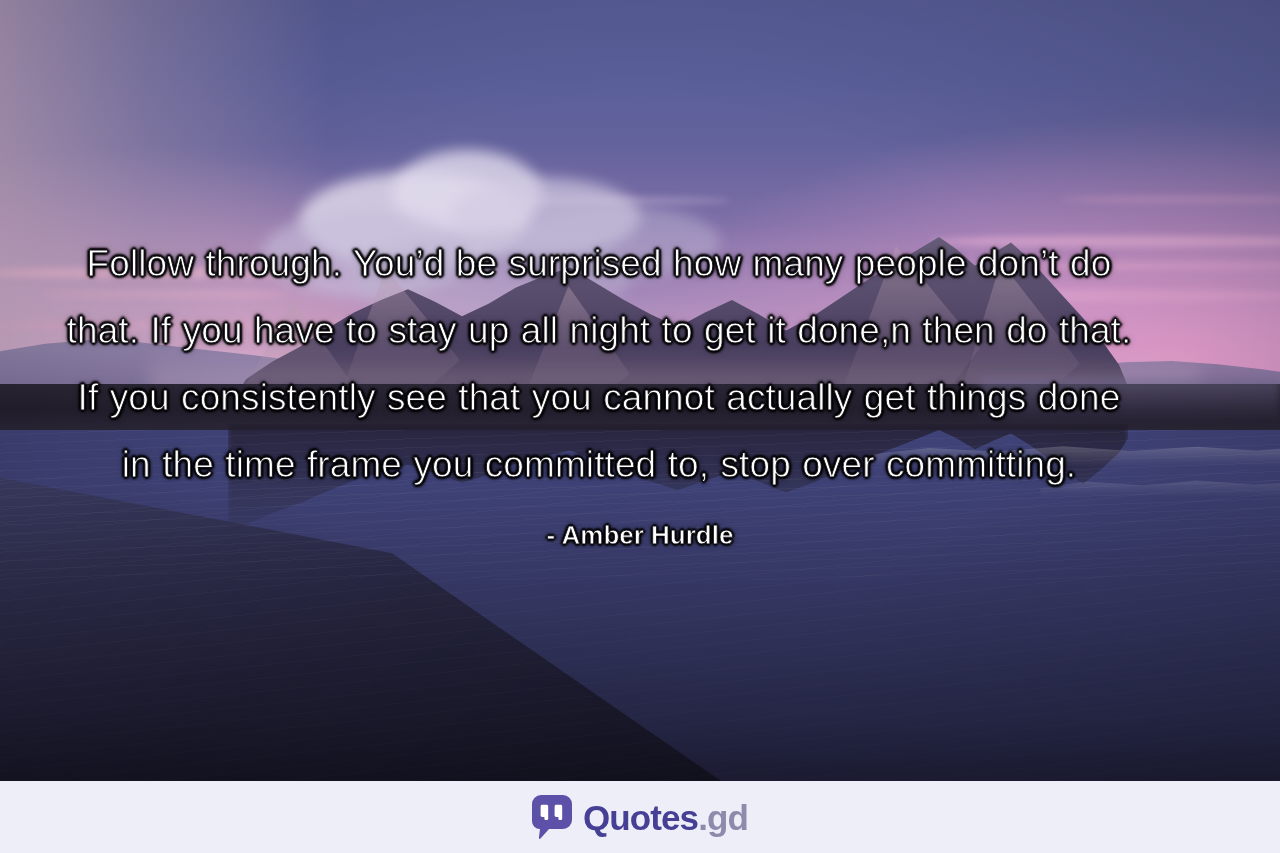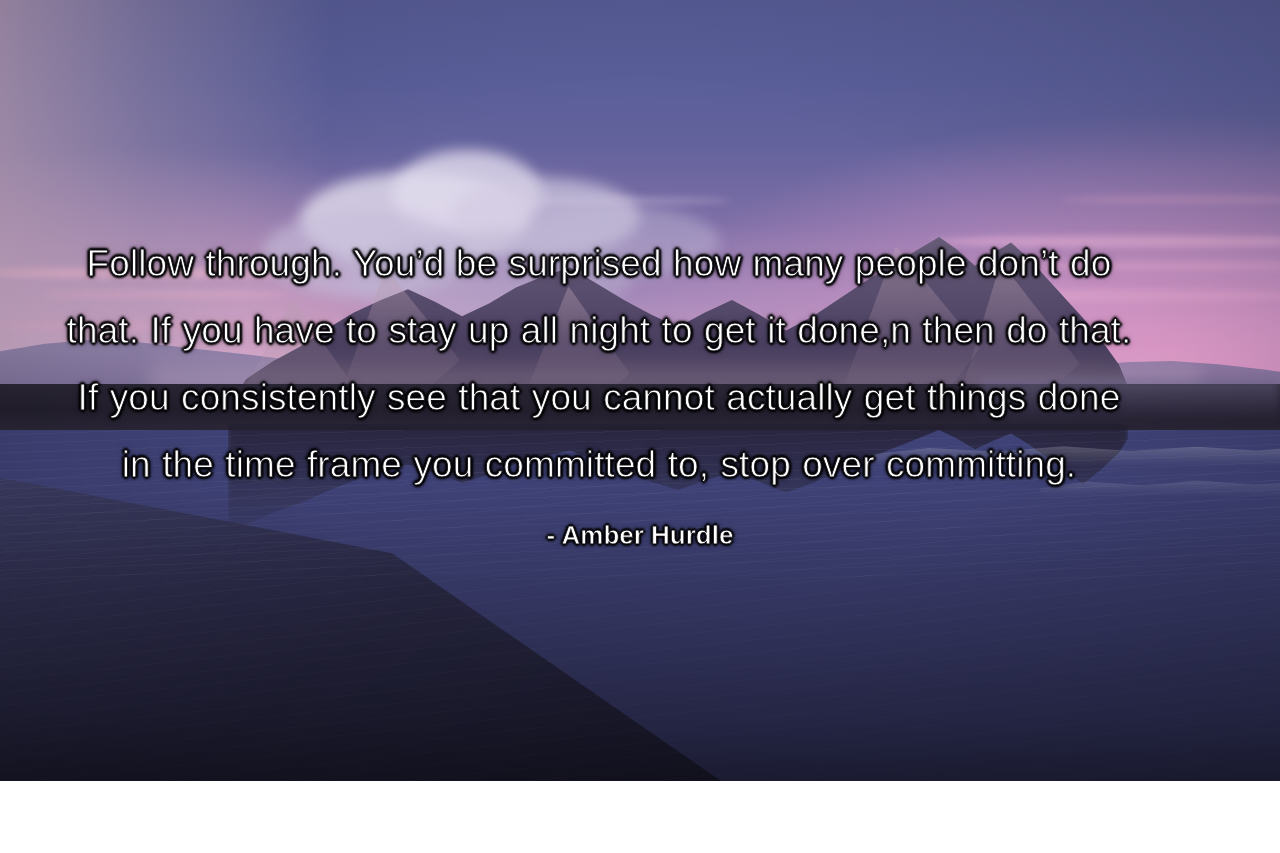--- a/index.html
+++ b/index.html
@@ -395,14 +395,23 @@
     <div class="surf2"></div>
 
     <div class="vignette"></div>
   </div>
 
   <div class="quote-layer">
     <p class="quote-text">Follow through. You’d be surprised how many people don’t do that. If you have to stay up all night to get it done,n then do that. If you consistently see that you cannot actually get things done in the time frame you committed to, stop over committing.</p>
     <div class="quote-author">- Amber Hurdle</div>
   </div>
 
+  <div class="footer">
+    <a class="brand" href="#">
+      <svg class="brand-mark" viewBox="0 0 40 44" xmlns="http://www.w3.org/2000/svg" aria-hidden="true">
+        <path d="M9 0h22a9 9 0 0 1 9 9v16a9 9 0 0 1-9 9H17l-8.5 9.5c-.6.7-1.7.2-1.6-.7L8 34h-.2A7.8 7.8 0 0 1 0 26.2V9a9 9 0 0 1 9-9z" fill="#5b51a8"></path>
+        <path d="M14.6 9.8h-4.4c-.9 0-1.6.7-1.6 1.6v8.9c0 .9.7 1.6 1.6 1.6h2.2v1.6c0 .9.7 1.6 1.6 1.6h.6c.9 0 1.6-.7 1.6-1.6V11.4c0-.9-.7-1.6-1.6-1.6zM28.6 9.8h-4.4c-.9 0-1.6.7-1.6 1.6v8.9c0 .9.7 1.6 1.6 1.6h2.2v1.6c0 .9.7 1.6 1.6 1.6h.6c.9 0 1.6-.7 1.6-1.6V11.4c0-.9-.7-1.6-1.6-1.6z" fill="#ffffff"></path>
+      </svg>
+      <span class="brand-text"><span class="brand-name">Quotes</span><span class="brand-tld">.gd</span></span>
+    </a>
+  </div>
 
 </div>
 
 </body></html>

